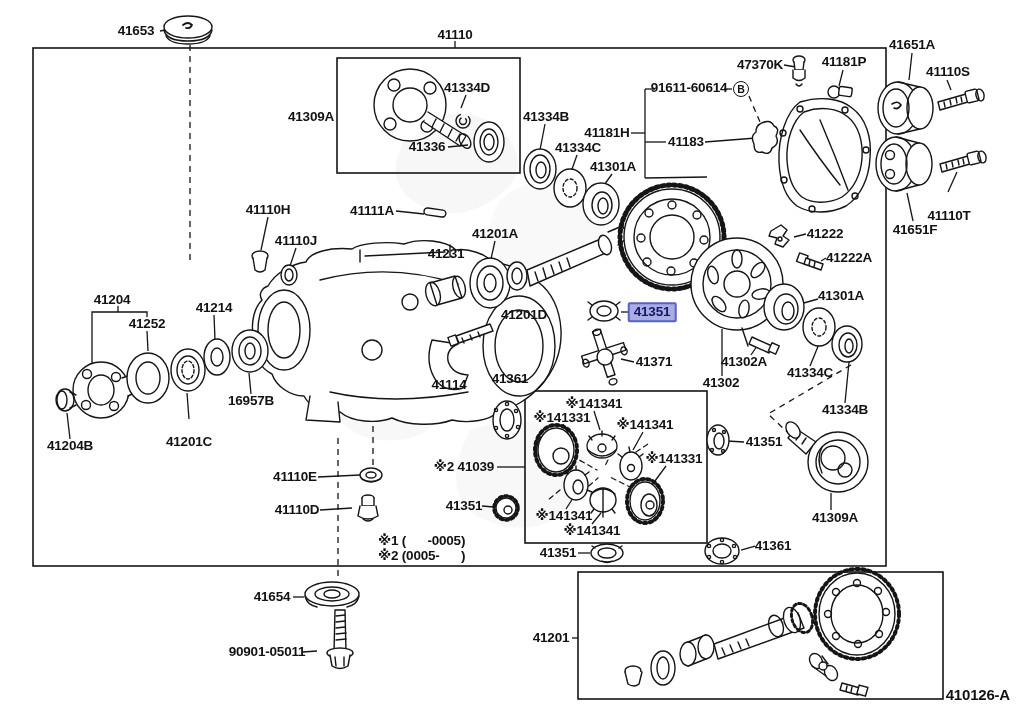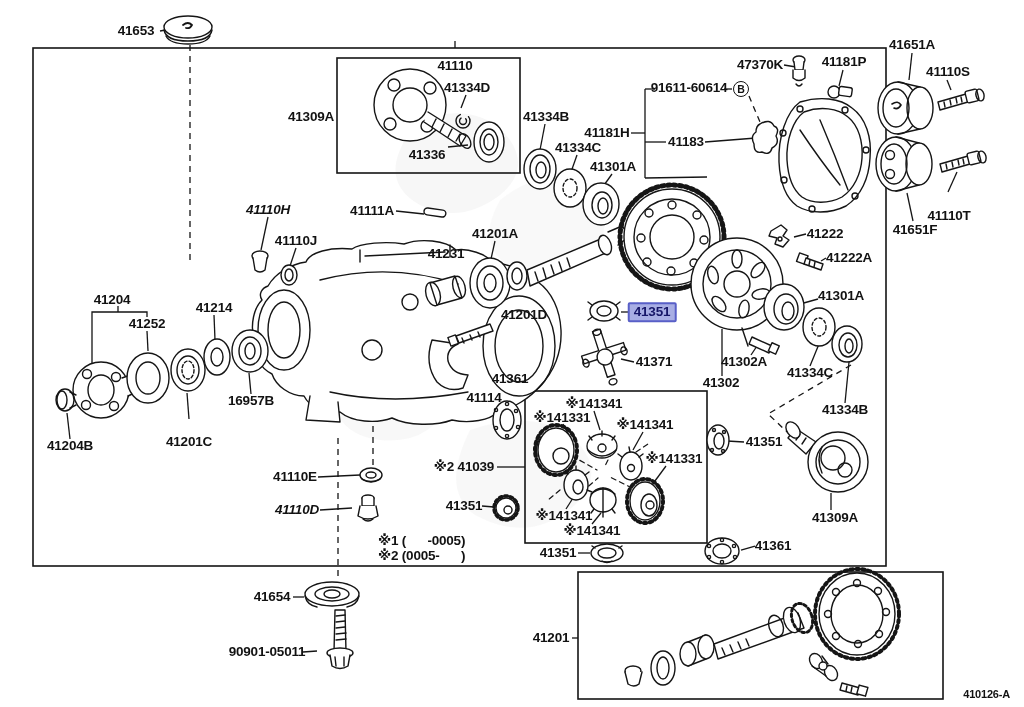--- a/index.html
+++ b/index.html
@@ -551,76 +551,76 @@
         <line x1="847" y1="686" x2="846" y2="691"></line>
             <line x1="852" y1="687" x2="851" y2="692"></line>
         <rect x="858" y="686" width="9" height="9" transform="rotate(16 862 690)" fill="#fff"></rect>
       </g>
     </g>
   </g>
 </svg>
 
 <div class="labels">
       <div class="part-label" style="left: 136px; top: 31px;">41653</div>
-      <div class="part-label" style="left: 455px; top: 35px; margin-top: 31px;">41110</div>
+      <div class="part-label" style="left: 455px; top: 35px;">41110</div>
       <div class="part-label" style="left: 311px; top: 117px;">41309A</div>
       <div class="part-label" style="left: 467px; top: 88px;">41334D</div>
-      <div class="part-label" style="left: 427px; top: 147px; margin-top: 8px;">41336</div>
+      <div class="part-label" style="left: 427px; top: 147px;">41336</div>
       <div class="part-label" style="left: 546px; top: 117px;">41334B</div>
       <div class="part-label" style="left: 578px; top: 148px;">41334C</div>
       <div class="part-label" style="left: 613px; top: 167px;">41301A</div>
       <div class="part-label" style="left: 607px; top: 133px;">41181H</div>
       <div class="part-label" style="left: 689px; top: 88px;">91611-60614</div>
       <div class="part-label circled" style="left: 741px; top: 89px;">B</div>
       <div class="part-label" style="left: 686px; top: 142px; text-align: right;">41183</div>
       <div class="part-label" style="left: 760px; top: 65px;">47370K</div>
       <div class="part-label" style="left: 844px; top: 62px;">41181P</div>
       <div class="part-label" style="left: 912px; top: 45px;">41651A</div>
       <div class="part-label" style="left: 948px; top: 72px;">41110S</div>
       <div class="part-label" style="left: 949px; top: 216px;">41110T</div>
       <div class="part-label" style="left: 915px; top: 230px;">41651F</div>
-      <div class="part-label" style="left: 268px; top: 210px; font-style: italic;">41110H</div>
+      <div class="part-label" style="left: 268px; top: 210px;">41110H</div>
       <div class="part-label" style="left: 372px; top: 211px;">41111A</div>
       <div class="part-label" style="left: 296px; top: 241px;">41110J</div>
       <div class="part-label" style="left: 495px; top: 234px;">41201A</div>
       <div class="part-label" style="left: 446px; top: 254px;">41231</div>
       <div class="part-label" style="left: 825px; top: 234px;">41222</div>
       <div class="part-label" style="left: 849px; top: 258px;">41222A</div>
       <div class="part-label" style="left: 112px; top: 300px;">41204</div>
       <div class="part-label" style="left: 147px; top: 324px;">41252</div>
       <div class="part-label" style="left: 214px; top: 308px;">41214</div>
       <div class="part-label" style="left: 841px; top: 296px;">41301A</div>
       <div class="part-label" style="left: 524px; top: 315px;">41201D</div>
       <div class="part-label highlighted" style="left: 652px; top: 312px;">41351</div>
       <div class="part-label" style="left: 744px; top: 362px;">41302A</div>
       <div class="part-label" style="left: 721px; top: 383px;">41302</div>
       <div class="part-label" style="left: 810px; top: 373px;">41334C</div>
       <div class="part-label" style="left: 845px; top: 410px;">41334B</div>
       <div class="part-label" style="left: 251px; top: 401px;">16957B</div>
       <div class="part-label" style="left: 189px; top: 442px;">41201C</div>
       <div class="part-label" style="left: 70px; top: 446px;">41204B</div>
-      <div class="part-label" style="left: 484px; top: 385px; margin-top: 13px;">41114</div>
+      <div class="part-label" style="left: 449px; top: 385px;">41114</div>
       <div class="part-label" style="left: 510px; top: 379px;">41361</div>
       <div class="part-label" style="left: 654px; top: 362px;">41371</div>
       <div class="part-label" style="left: 594px; top: 404px;">※141341</div>
       <div class="part-label" style="left: 562px; top: 418px;">※141331</div>
       <div class="part-label" style="left: 645px; top: 425px;">※141341</div>
       <div class="part-label" style="left: 674px; top: 459px;">※141331</div>
       <div class="part-label" style="left: 464px; top: 467px;">※2 41039</div>
       <div class="part-label" style="left: 464px; top: 506px;">41351</div>
       <div class="part-label" style="left: 564px; top: 516px;">※141341</div>
       <div class="part-label" style="left: 592px; top: 531px;">※141341</div>
       <div class="part-label" style="left: 558px; top: 553px;">41351</div>
       <div class="part-label" style="left: 773px; top: 546px;">41361</div>
       <div class="part-label" style="left: 764px; top: 442px;">41351</div>
       <div class="part-label" style="left: 835px; top: 518px;">41309A</div>
       <div class="part-label" style="left: 295px; top: 477px;">41110E</div>
-      <div class="part-label" style="left: 297px; top: 510px; font-style: italic;">41110D</div>
+      <div class="part-label" style="left: 297px; top: 510px;">41110D</div>
       <div class="part-label" style="left: 272px; top: 597px;">41654</div>
       <div class="part-label" style="left: 267px; top: 652px;">90901-05011</div>
       <div class="part-label" style="left: 551px; top: 638px;">41201</div>
       <div class="part-label align-left" style="left: 378px; top: 541px;">※1 (      -0005)</div>
       <div class="part-label align-left" style="left: 378px; top: 556px;">※2 (0005-      )</div>
     </div>
 
-<div class="part-label align-right" style="left:1010px;top:694px;font-size:11px">410126-A</div>
+<div class="part-label align-right" style="left:1010px;top:694px;font-size:15px">410126-A</div>
 
 </div>
 
 </body></html>

